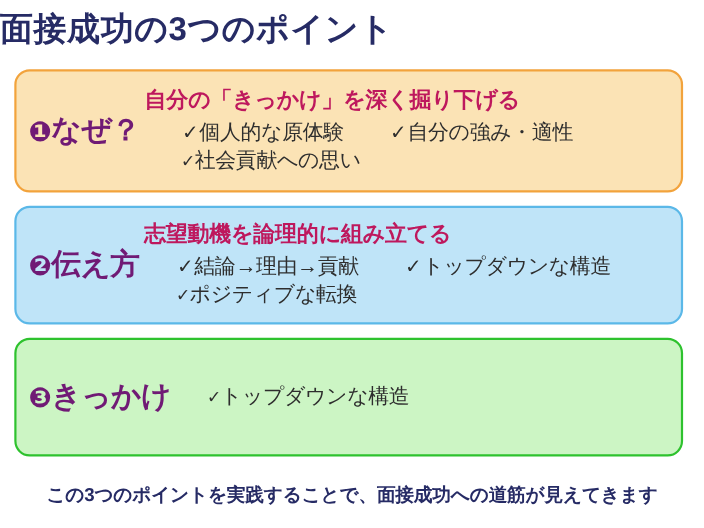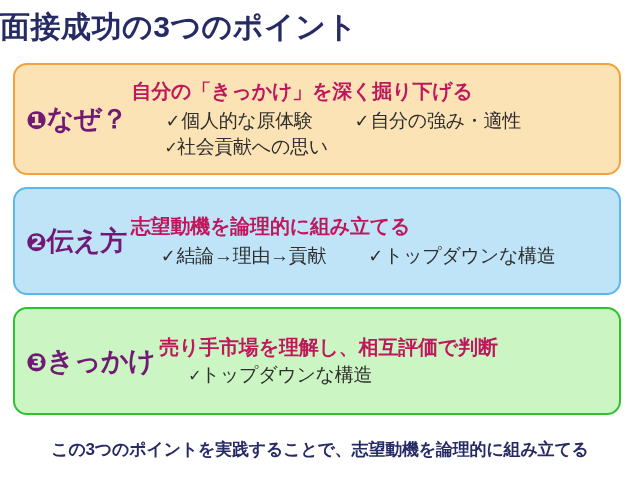--- a/index.html
+++ b/index.html
@@ -149,32 +149,32 @@
   <div class="card card-2">
     <div class="card-label">
       <span class="badge">❷</span><span>伝え方</span>
     </div>
     <div class="card-body">
       <div class="card-heading">志望動機を論理的に組み立てる</div>
       <div class="card-items">
         <span class="check-item"><span class="check-mark">✓</span><span>結論→理由→貢献</span></span>
         <span class="check-item"><span class="check-mark">✓</span><span>トップダウンな構造</span></span>
         <span class="break-row"></span>
+        <span class="check-item"><span class="check-mark">✓</span><span>ポジティブな転換</span></span>
       </div>
     </div>
   </div>
 
   <div class="card card-3">
     <div class="card-label">
       <span class="badge">❸</span><span>きっかけ</span>
     </div>
     <div class="card-body">
-      <div class="card-heading">売り手市場を理解し、相互評価で判断</div>
       <div class="card-items">
         <span class="break-row"></span>
         <span class="check-item"><span class="check-mark">✓</span><span>トップダウンな構造</span></span>
       </div>
     </div>
   </div>
 
-  <div class="footer">この3つのポイントを実践することで、志望動機を論理的に組み立てる</div>
+  <div class="footer">この3つのポイントを実践することで、面接成功への道筋が見えてきます</div>
 
 </div>
 
 </body></html>

